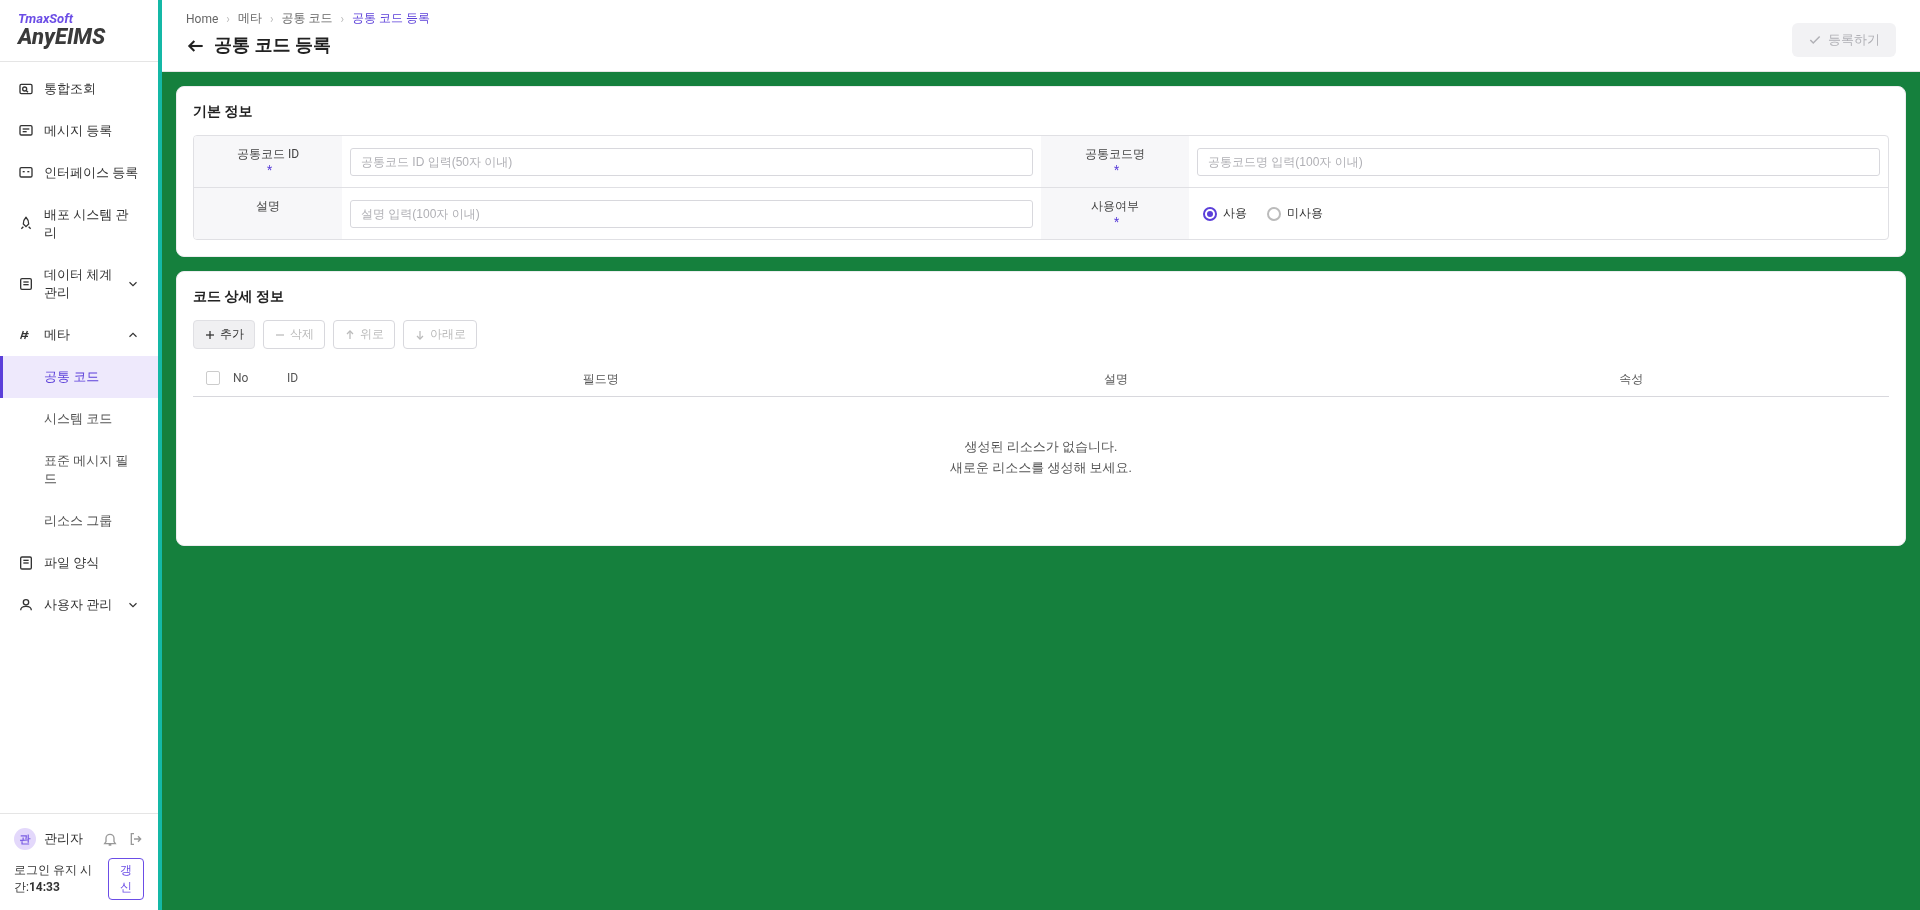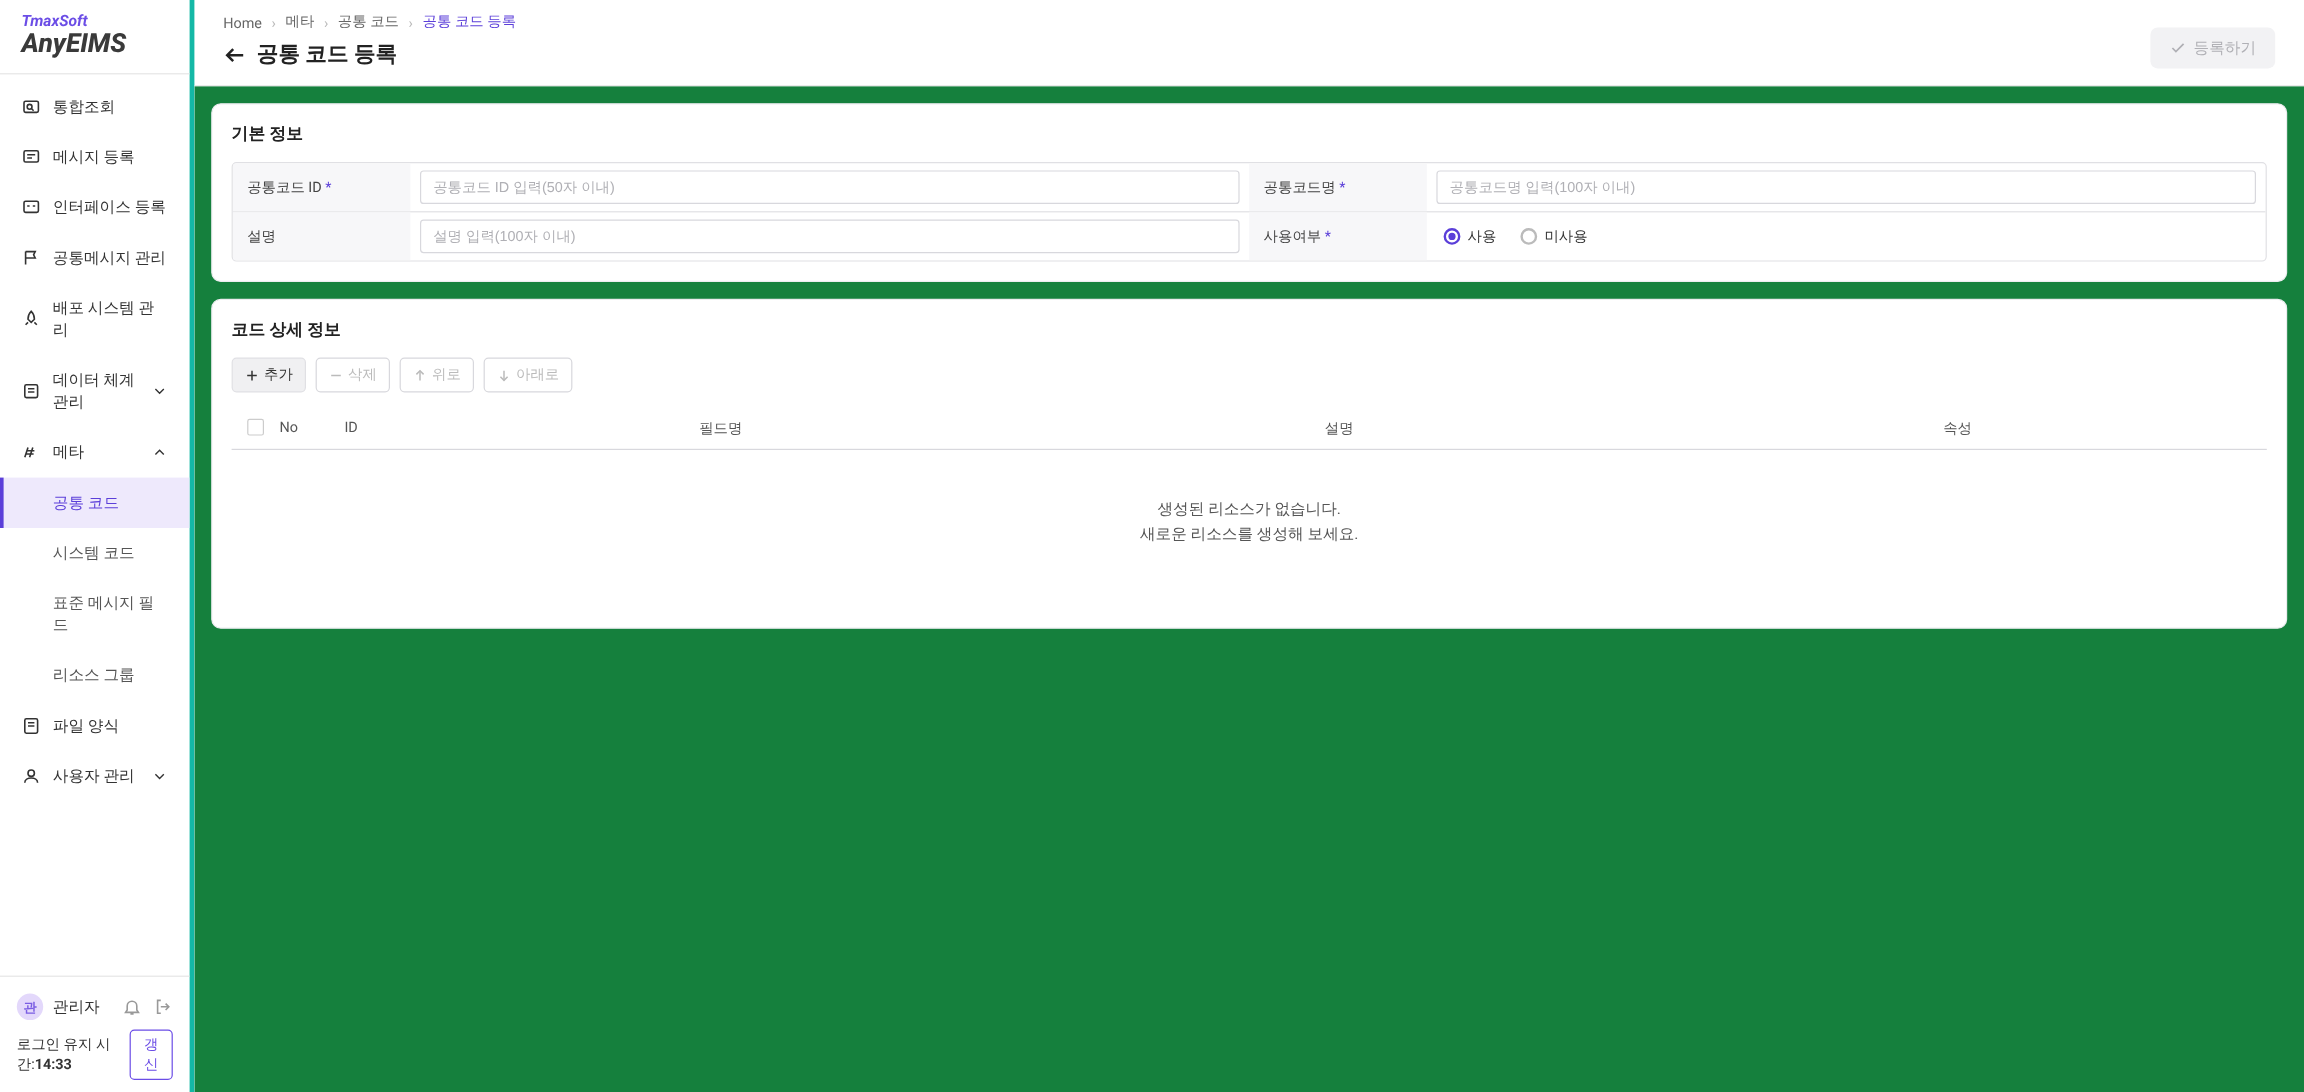--- a/index.html
+++ b/index.html
@@ -171,20 +171,21 @@
     .form-row:last-child { border-bottom: none; }
     .form-cell-label {
       width: 148px;
       background: #f7f7f9;
       padding: 10px 12px;
       font-size: 12px;
       color: #444;
       display: flex;
       align-items: center;
       flex-shrink: 0;
+      flex-direction: column;
     }
     .req { color: #5b3fd9; margin-left: 3px; }
     .form-cell-input {
       flex: 1;
       padding: 6px 8px;
       display: flex;
       align-items: center;
     }
     .text-input {
       width: 100%;
@@ -307,30 +308,20 @@
     <div class="nav-item">
       <span class="nav-label">
         <span class="nav-icon">
           <svg width="16" height="16" viewBox="0 0 24 24" fill="none" stroke="currentColor" stroke-width="2">
               <rect x="3" y="4" width="18" height="14" rx="2"></rect>
               <line x1="7" y1="10" x2="10" y2="10"></line>
               <line x1="14" y1="10" x2="17" y2="10"></line>
             </svg>
         </span>
         <span>인터페이스 등록</span>
-      </span>
-    </div>
-    <div class="nav-item">
-      <span class="nav-label">
-        <span class="nav-icon">
-          <svg width="16" height="16" viewBox="0 0 24 24" fill="none" stroke="currentColor" stroke-width="2">
-              <path d="M5 4v16M5 4h12l-2 4 2 4H5"></path>
-            </svg>
-        </span>
-        <span>공통메시지 관리</span>
       </span>
     </div>
     <div class="nav-item">
       <span class="nav-label">
         <span class="nav-icon">
           <svg width="16" height="16" viewBox="0 0 24 24" fill="none" stroke="currentColor" stroke-width="2">
               <path d="M12 2c3 3 4 7 4 10l-4 4-4-4c0-3 1-7 4-10zM8 16l-3 3M16 16l3 3"></path>
             </svg>
         </span>
         <span>배포 시스템 관리</span>

